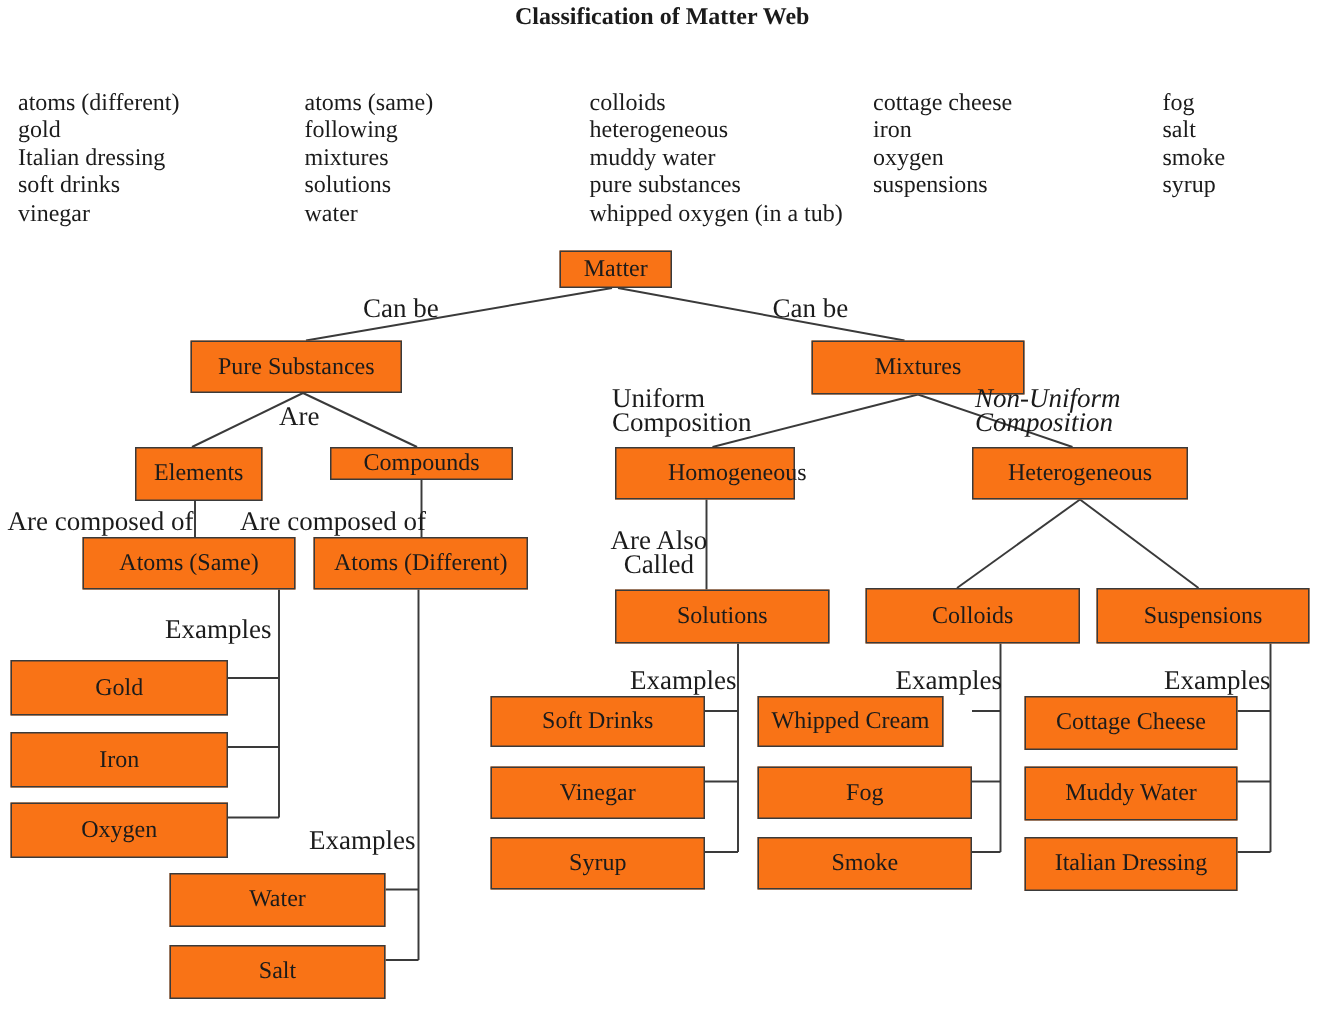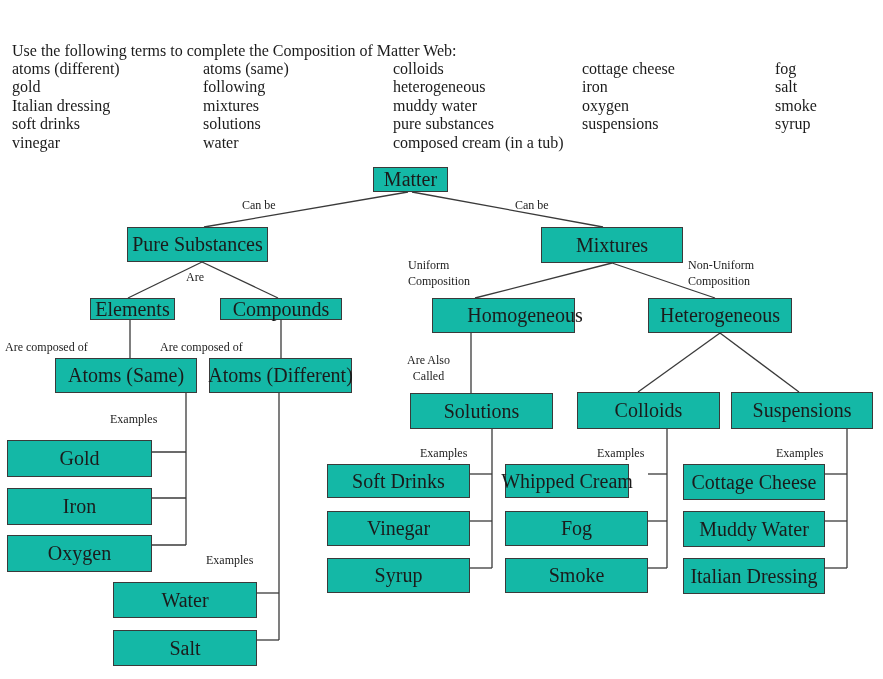--- a/index.html
+++ b/index.html
@@ -3,51 +3,51 @@
 <meta charset="utf-8">
 <style>
   html,body{margin:0;padding:0;background:#fff;}
   .page{position:relative;width:883px;height:679px;background:#fff;overflow:hidden;
         font-family:"Liberation Serif","DejaVu Serif",serif;color:#1b1b1b;}
   .title{position:absolute;left:0;top:3px;width:883px;margin:0;text-align:center;
          font-size:16px;font-weight:bold;}
   .instruction{position:absolute;left:12px;top:42px;font-size:16px;}
   .wb-col{position:absolute;top:60px;font-size:16px;line-height:18.4px;white-space:nowrap;}
   #edge-layer{position:absolute;left:0;top:0;}
-  .node{position:absolute;box-sizing:border-box;border:1.5px solid #3a3a3a;background:#14b8a6;
+  .node{position:absolute;box-sizing:border-box;border:1.5px solid #3a3a3a;background:#f97316;
         display:flex;align-items:center;justify-content:center;
-        font-size:20px;white-space:nowrap;font-family:Liberation Serif, serif;}
-  .dlabel{position:absolute;font-size:12px;line-height:16px;white-space:pre-line;}
+        font-size:16px;white-space:nowrap;font-family:Liberation Serif, serif;}
+  .dlabel{position:absolute;font-size:18px;line-height:16px;white-space:pre-line;}
 </style>
 </head>
 <body>
 
 <div class="page">
-  <div class="instruction">Use the following terms to complete the Composition of Matter Web:</div>
+  <h1 class="title">Classification of Matter Web</h1>
   <div id="word-bank">
       <div class="wb-col" style="left: 12px;">
         <div>atoms (different)</div>
         <div>gold</div>
         <div>Italian dressing</div>
         <div>soft drinks</div>
         <div>vinegar</div>
       </div>
       <div class="wb-col" style="left: 203px;">
         <div>atoms (same)</div>
         <div>following</div>
         <div>mixtures</div>
         <div>solutions</div>
         <div>water</div>
       </div>
       <div class="wb-col" style="left: 393px;">
         <div>colloids</div>
         <div>heterogeneous</div>
         <div>muddy water</div>
         <div>pure substances</div>
-        <div>composed cream (in a tub)</div>
+        <div>whipped oxygen (in a tub)</div>
       </div>
       <div class="wb-col" style="left: 582px;">
         <div>cottage cheese</div>
         <div>iron</div>
         <div>oxygen</div>
         <div>suspensions</div>
       </div>
       <div class="wb-col" style="left: 775px;">
         <div>fog</div>
         <div>salt</div>
@@ -84,25 +84,25 @@
       <line x1="648" y1="568" x2="667" y2="568" stroke="#3a3a3a" stroke-width="1.3"></line>
       <line x1="847" y1="429" x2="847" y2="568" stroke="#3a3a3a" stroke-width="1.3"></line>
       <line x1="825" y1="474" x2="847" y2="474" stroke="#3a3a3a" stroke-width="1.3"></line>
       <line x1="825" y1="521" x2="847" y2="521" stroke="#3a3a3a" stroke-width="1.3"></line>
       <line x1="825" y1="568" x2="847" y2="568" stroke="#3a3a3a" stroke-width="1.3"></line>
     </svg>
   <div id="node-layer">
       <div class="node" style="left: 373px; top: 167px; width: 75px; height: 25px;">Matter</div>
       <div class="node" style="left: 127px; top: 227px; width: 141px; height: 35px;">Pure Substances</div>
       <div class="node" style="left: 541px; top: 227px; width: 142px; height: 36px;">Mixtures</div>
-      <div class="node" style="left: 90px; top: 298px; width: 85px; height: 22px;">Elements</div>
+      <div class="node" style="left: 90px; top: 298px; width: 85px; height: 36px;">Elements</div>
       <div class="node" style="left: 220px; top: 298px; width: 122px; height: 22px;">Compounds</div>
       <div class="node" style="left: 55px; top: 358px; width: 142px; height: 35px;">Atoms (Same)</div>
       <div class="node" style="left: 209px; top: 358px; width: 143px; height: 35px;">Atoms (Different)</div>
-      <div class="node" style="left: 432px; top: 298px; width: 143px; height: 35px; padding-left: 43px;">Homogeneous</div>
+      <div class="node" style="left: 410px; top: 298px; width: 120px; height: 35px; padding-left: 43px;">Homogeneous</div>
       <div class="node" style="left: 648px; top: 298px; width: 144px; height: 35px;">Heterogeneous</div>
       <div class="node" style="left: 410px; top: 393px; width: 143px; height: 36px;">Solutions</div>
       <div class="node" style="left: 577px; top: 392px; width: 143px; height: 37px;">Colloids</div>
       <div class="node" style="left: 731px; top: 392px; width: 142px; height: 37px;">Suspensions</div>
       <div class="node" style="left: 7px; top: 440px; width: 145px; height: 37px;">Gold</div>
       <div class="node" style="left: 7px; top: 488px; width: 145px; height: 37px;">Iron</div>
       <div class="node" style="left: 7px; top: 535px; width: 145px; height: 37px;">Oxygen</div>
       <div class="node" style="left: 113px; top: 582px; width: 144px; height: 36px;">Water</div>
       <div class="node" style="left: 113px; top: 630px; width: 144px; height: 36px;">Salt</div>
       <div class="node" style="left: 327px; top: 464px; width: 143px; height: 34px;">Soft Drinks</div>
@@ -114,21 +114,21 @@
       <div class="node" style="left: 683px; top: 464px; width: 142px; height: 36px;">Cottage Cheese</div>
       <div class="node" style="left: 683px; top: 511px; width: 142px; height: 36px;">Muddy Water</div>
       <div class="node" style="left: 683px; top: 558px; width: 142px; height: 36px;">Italian Dressing</div>
     </div>
   <div id="label-layer">
       <div class="dlabel" style="left: 242px; top: 197px;">Can be</div>
       <div class="dlabel" style="left: 515px; top: 197px;">Can be</div>
       <div class="dlabel" style="left: 186px; top: 269px; font-family: Liberation Serif, serif;">Are</div>
       <div class="dlabel" style="left: 408px; top: 257px;">Uniform
 Composition</div>
-      <div class="dlabel" style="left: 688px; top: 257px;">Non-Uniform
+      <div class="dlabel" style="left: 650px; top: 257px; font-style: italic;">Non-Uniform
 Composition</div>
       <div class="dlabel" style="left: 5px; top: 339px;">Are composed of</div>
       <div class="dlabel" style="left: 160px; top: 339px;">Are composed of</div>
       <div class="dlabel" style="left: 407px; top: 352px; text-align: center;">Are Also
 Called</div>
       <div class="dlabel" style="left: 110px; top: 411px;">Examples</div>
       <div class="dlabel" style="left: 206px; top: 552px;">Examples</div>
       <div class="dlabel" style="left: 420px; top: 445px;">Examples</div>
       <div class="dlabel" style="left: 597px; top: 445px;">Examples</div>
       <div class="dlabel" style="left: 776px; top: 445px;">Examples</div>

